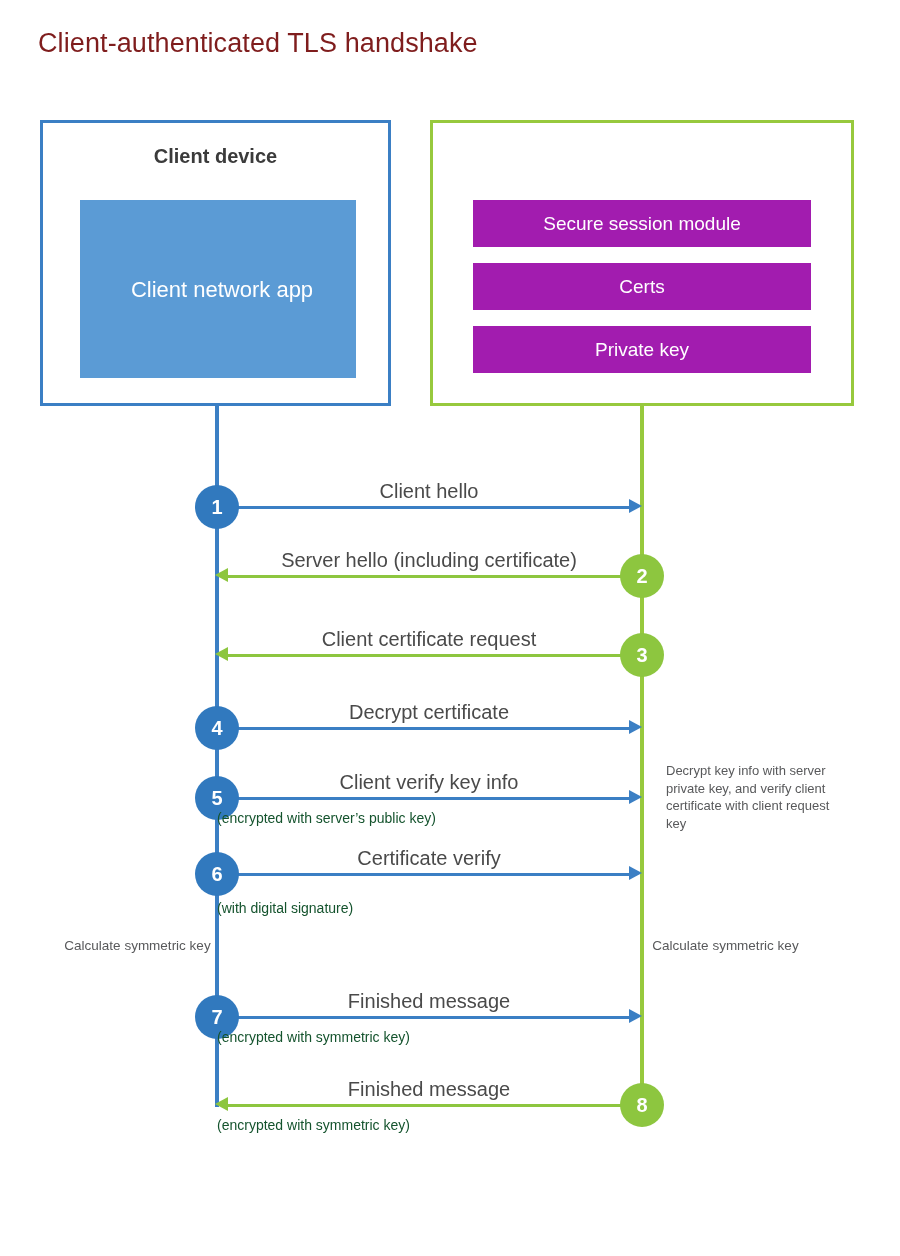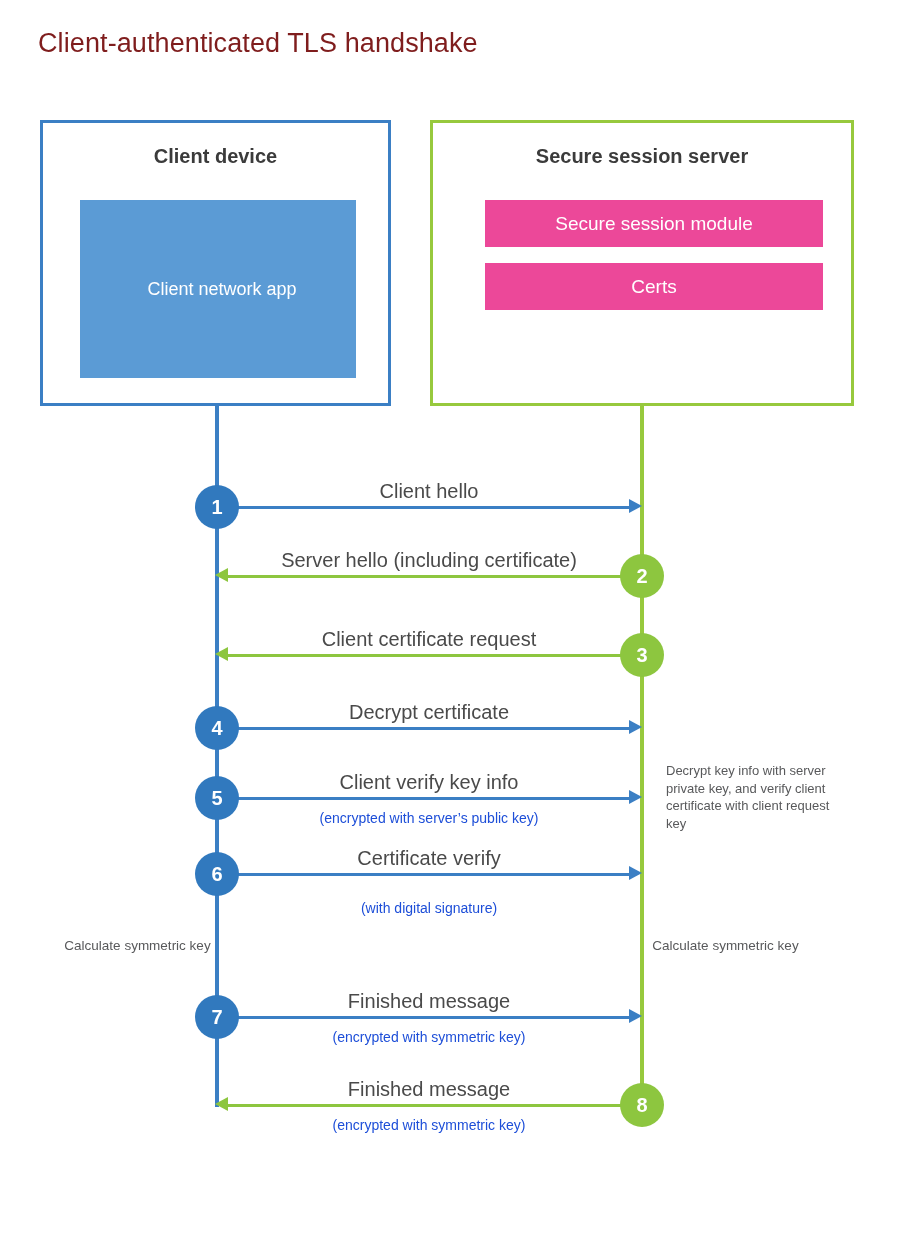--- a/index.html
+++ b/index.html
@@ -66,36 +66,36 @@
   }
 
   #client-app-rect {
     position: absolute;
     left: 37px;
     top: 77px;
     width: 276px;
     height: 178px;
     background: #5b9bd5;
     color: #ffffff;
-    font-size: 18px;
+    font-size: 22px;
     line-height: 27px;
     display: flex;
     align-items: center;
     justify-content: center;
     text-align: center;
     box-sizing: border-box;
     padding-left: 8px;
   }
 
   .server-bar {
     position: absolute;
-    left: 52px;
+    left: 40px;
     width: 338px;
     height: 47px;
-    background: #ec4899;
+    background: #a21caf;
     color: #ffffff;
     font-size: 19px;
     display: flex;
     align-items: center;
     justify-content: center;
     text-align: center;
     box-sizing: border-box;
   }
   #server-bar-0 { top: 77px; }
   #server-bar-1 { top: 140px; }
@@ -160,23 +160,22 @@
     left: 217px;
     text-align: center;
     font-size: 20px;
     color: #4a4a4a;
     white-space: nowrap;
   }
   .arrow-sublabel {
     position: absolute;
     width: 424px;
     left: 217px;
-    text-align: center;
     font-size: 14px;
-    color: #1d4ed8;
+    color: #14532d;
     white-space: nowrap;
   }
 
   
   .side-note {
     position: absolute;
     font-size: 13px;
     line-height: 17.5px;
     color: #58595b;
   }
@@ -209,23 +208,23 @@
 <div id="diagram-root">
 
   <div class="page-title">Client-authenticated TLS handshake</div>
 
   <div class="actor-box" id="client-box">
     <div class="actor-title">Client device</div>
     <div id="client-app-rect">Client network app</div>
   </div>
 
   <div class="actor-box" id="server-box">
-    <div class="actor-title">Secure session server</div>
     <div class="server-bar" id="server-bar-0">Secure session module</div>
     <div class="server-bar" id="server-bar-1">Certs</div>
+    <div class="server-bar" id="server-bar-2">Private key</div>
   </div>
 
   <div class="lifeline" id="client-lifeline"></div>
   <div class="lifeline" id="server-lifeline"></div>
 
   <div id="messages-layer">
       <div class="arrow-line blue" style="left: 217px; width: 414px; top: 506px;"></div>
       <div class="arrow-head right blue" style="top: 499px; left: 629px;"></div>
       <div class="step-circle blue" style="top: 485px;">1</div>
       <div class="arrow-label" style="top: 480px;">Client hello</div>

